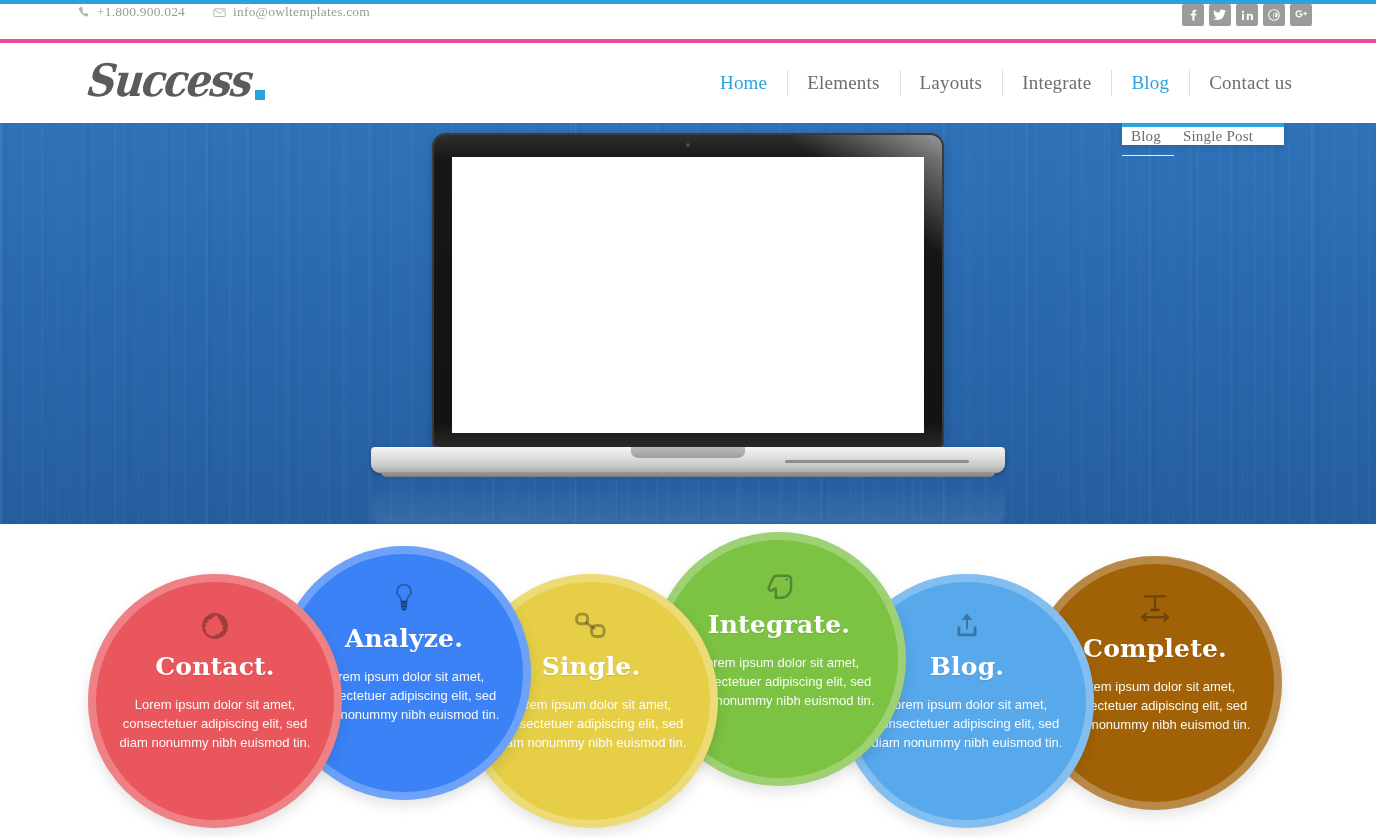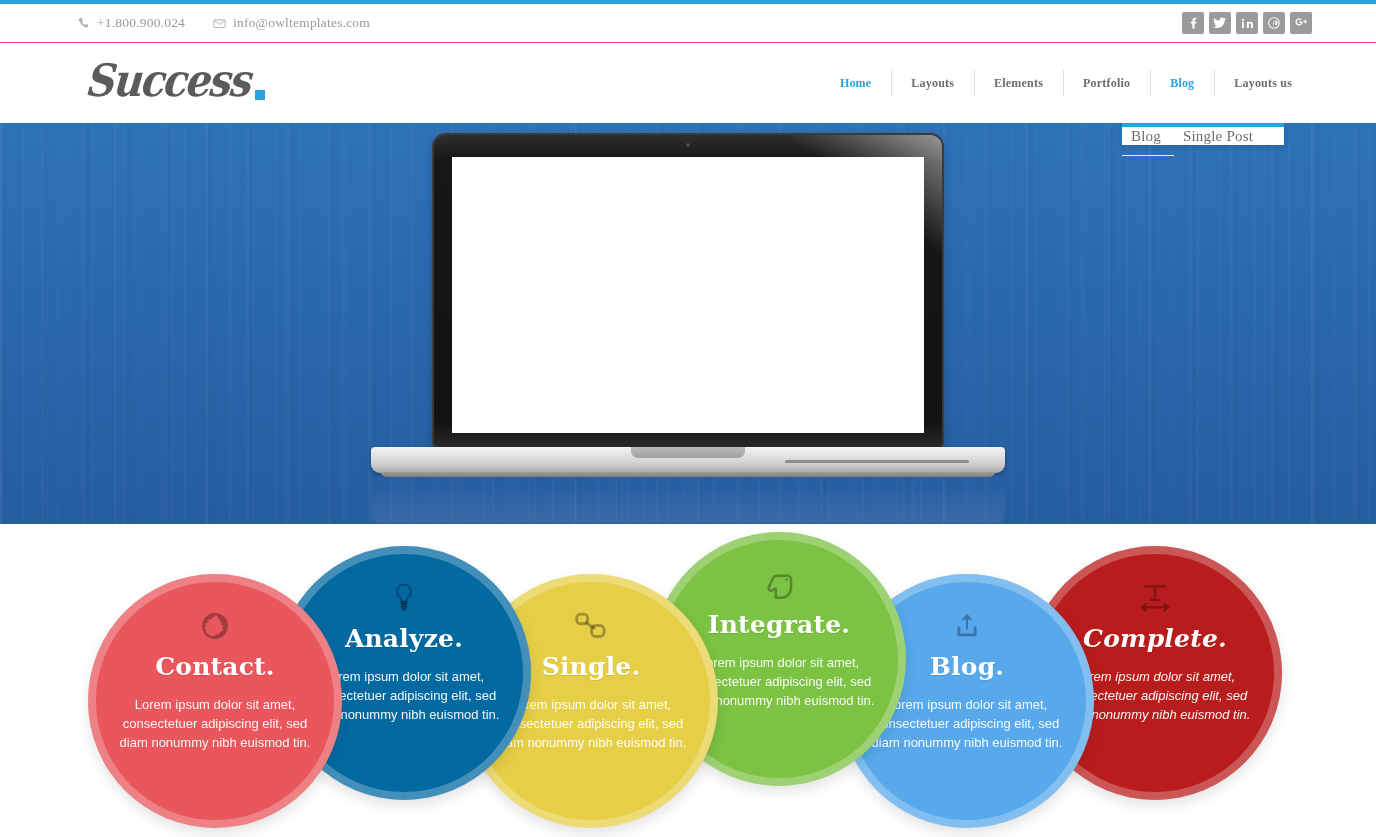--- a/index.html
+++ b/index.html
@@ -14,23 +14,23 @@
   .topstrip {
     height: 4px;
     background: #29A3E0;
     width: 100%;
   }
 
   
   .topbar {
     height: 39px;
     background: #ffffff;
-    border-bottom: 1px solid #ec4899;
+    border-bottom: 4px solid #ec4899;
     display: flex;
-    align-items: center;
+    align-items: flex-start;
     padding: 0 64px 0 78px;
     position: relative;
   }
   .contact-group { display: flex; align-items: center; gap: 28px; }
   .contact-item {
     display: flex; align-items: center; gap: 7px;
     color: #9a9a9a; font-size: 13.5px;
     font-family: "Liberation Serif", serif;
     letter-spacing: .2px;
   }
@@ -82,25 +82,24 @@
   .nav {
     margin-left: auto;
     display: flex; align-items: stretch;
     height: 80px;
   }
   .nav-item {
     position: relative;
     display: flex; align-items: center;
     padding: 0 20px;
     font-family: "Liberation Serif", serif;
-    font-size: 12px;
+    font-size: 19px;
     color: #6d6d6d;
     white-space: nowrap;
     letter-spacing: .2px;
-    font-weight: bold;
   }
   .nav-item + .nav-item::before {
     content: "";
     position: absolute; left: 0; top: 27px;
     width: 1px; height: 26px;
     background: #e0e0e0;
   }
   .nav-item.active { color: #29A3E0; }
 
   
@@ -336,33 +335,33 @@
   <a class="logo">
     <span class="logo-text">Success</span>
     <span class="logo-dot" style="background: rgb(41, 163, 224);"></span>
   </a>
 
   <nav class="nav">
     <a class="nav-item active">
       <span>Home</span>
     </a>
     <a class="nav-item">
+      <span>Elements</span>
+    </a>
+    <a class="nav-item">
       <span>Layouts</span>
     </a>
     <a class="nav-item">
-      <span>Elements</span>
-    </a>
-    <a class="nav-item">
-      <span>Portfolio</span>
+      <span>Integrate</span>
     </a>
     <a class="nav-item active">
       <span>Blog</span>
     </a>
     <a class="nav-item">
-      <span>Layouts us</span>
+      <span>Contact us</span>
     </a>
   </nav>
 
   <div class="dropdown" style="border-top-color: rgb(41, 163, 224); margin-left: 24px;">
     <a class="dd-item">
       <span>Blog</span>
     </a>
     <a class="dd-item">
       <span>Single Post</span>
     </a>
@@ -391,21 +390,21 @@
   <div class="circle" style="left: 88px; top: 50px; z-index: 6; background: rgb(233, 86, 91);">
     <span class="c-icon">
       <svg width="30" height="30" viewBox="0 0 24 24" fill="currentColor">
           <path d="M12 1.6A10.4 10.4 0 1 0 22.4 12 10.4 10.4 0 0 0 12 1.6zm0 1.8c1 0 1.8.7 2.4 1.3.3.5-.4.9-.2 1.4.3.7 1.3.1 1.7.6.3.5-.5 1-.2 1.5.4.6 1.5.2 1.7.9.2.6-.7 1-.5 1.6.3.8 1.6.5 1.8 1.3.1.6-.7.9-.9 1.5-.2.8.7 1.5.3 2.2-.4.8-1.6.5-2.2 1.1-.5.5-.1 1.5-.7 1.9-.7.4-1.5-.4-2.2-.1-.7.3-.6 1.4-1.3 1.6a8.6 8.6 0 0 1-7-3.2c-.4-.6.5-1.2.3-1.9-.2-.7-1.3-.7-1.4-1.4-.1-.8.9-1.1 1.1-1.8.2-.7-.6-1.4-.2-2 .4-.7 1.6-.3 2.1-.9.5-.6-.2-1.6.3-2.1.6-.6 1.6.1 2.3-.3.6-.4.4-1.5 1.1-1.8.5-.2 1-.3 1.6-.3z"></path>
         </svg>
     </span>
     <span class="c-title">Contact.</span>
     <span class="c-desc">Lorem ipsum dolor sit amet, consectetuer adipiscing elit, sed diam nonummy nibh euismod tin.</span>
   </div>
 
-  <div class="circle" style="left: 277px; top: 22px; z-index: 5; background: #0369a1;">
+  <div class="circle" style="left: 277px; top: 22px; z-index: 5; background: #3b82f6;">
     <span class="c-icon">
       <svg width="26" height="30" viewBox="0 0 20 26" fill="none" stroke="currentColor" stroke-width="1.6">
           <path d="M10 1.4a6 6 0 0 0-3.6 10.8c.7.6 1 1.3 1 2.1v1.4h5.2v-1.4c0-.8.3-1.5 1-2.1A6 6 0 0 0 10 1.4z"></path>
           <path d="M7.7 17.6h4.6M8.2 20.2h3.6" stroke-linecap="round"></path>
           <path d="M8.3 22.4c0 1 .8 1.8 1.7 1.8s1.7-.8 1.7-1.8" fill="currentColor" stroke="none"></path>
           <path d="M7.3 15.6h5.4v5.4a2.7 2.7 0 0 1-5.4 0z" fill="currentColor" stroke="none" opacity=".95"></path>
         </svg>
     </span>
     <span class="c-title">Analyze.</span>
     <span class="c-desc">Lorem ipsum dolor sit amet, consectetuer adipiscing elit, sed diam nonummy nibh euismod tin.</span>
@@ -438,21 +437,21 @@
     <span class="c-icon">
       <svg width="30" height="30" viewBox="0 0 24 24" fill="currentColor">
           <path d="M11.2 14.6V6.9H7.8L12 1.9l4.2 5h-3.4v7.7z"></path>
           <path d="M4.4 12.4h2.3v5.5h10.6v-5.5h2.3v7.8H4.4z"></path>
         </svg>
     </span>
     <span class="c-title">Blog.</span>
     <span class="c-desc">Lorem ipsum dolor sit amet, consectetuer adipiscing elit, sed diam nonummy nibh euismod tin.</span>
   </div>
 
-  <div class="circle" style="left: 1028px; top: 22px; z-index: 1; background: #b91c1c; font-style: italic;">
+  <div class="circle" style="left: 1028px; top: 32px; z-index: 1; background: #a16207;">
     <span class="c-icon">
       <svg width="34" height="32" viewBox="0 0 28 26" fill="none" stroke="currentColor" stroke-width="2" stroke-linecap="round">
           <path d="M5.6 3.4h16.8M14 3.4v11.2M10.8 14.6h6.4"></path>
           <path d="M3.4 20.6h21.2M6.4 17.8l-3 2.8 3 2.8M21.6 17.8l3 2.8-3 2.8"></path>
         </svg>
     </span>
     <span class="c-title">Complete.</span>
     <span class="c-desc">Lorem ipsum dolor sit amet, consectetuer adipiscing elit, sed diam nonummy nibh euismod tin.</span>
   </div>
 

